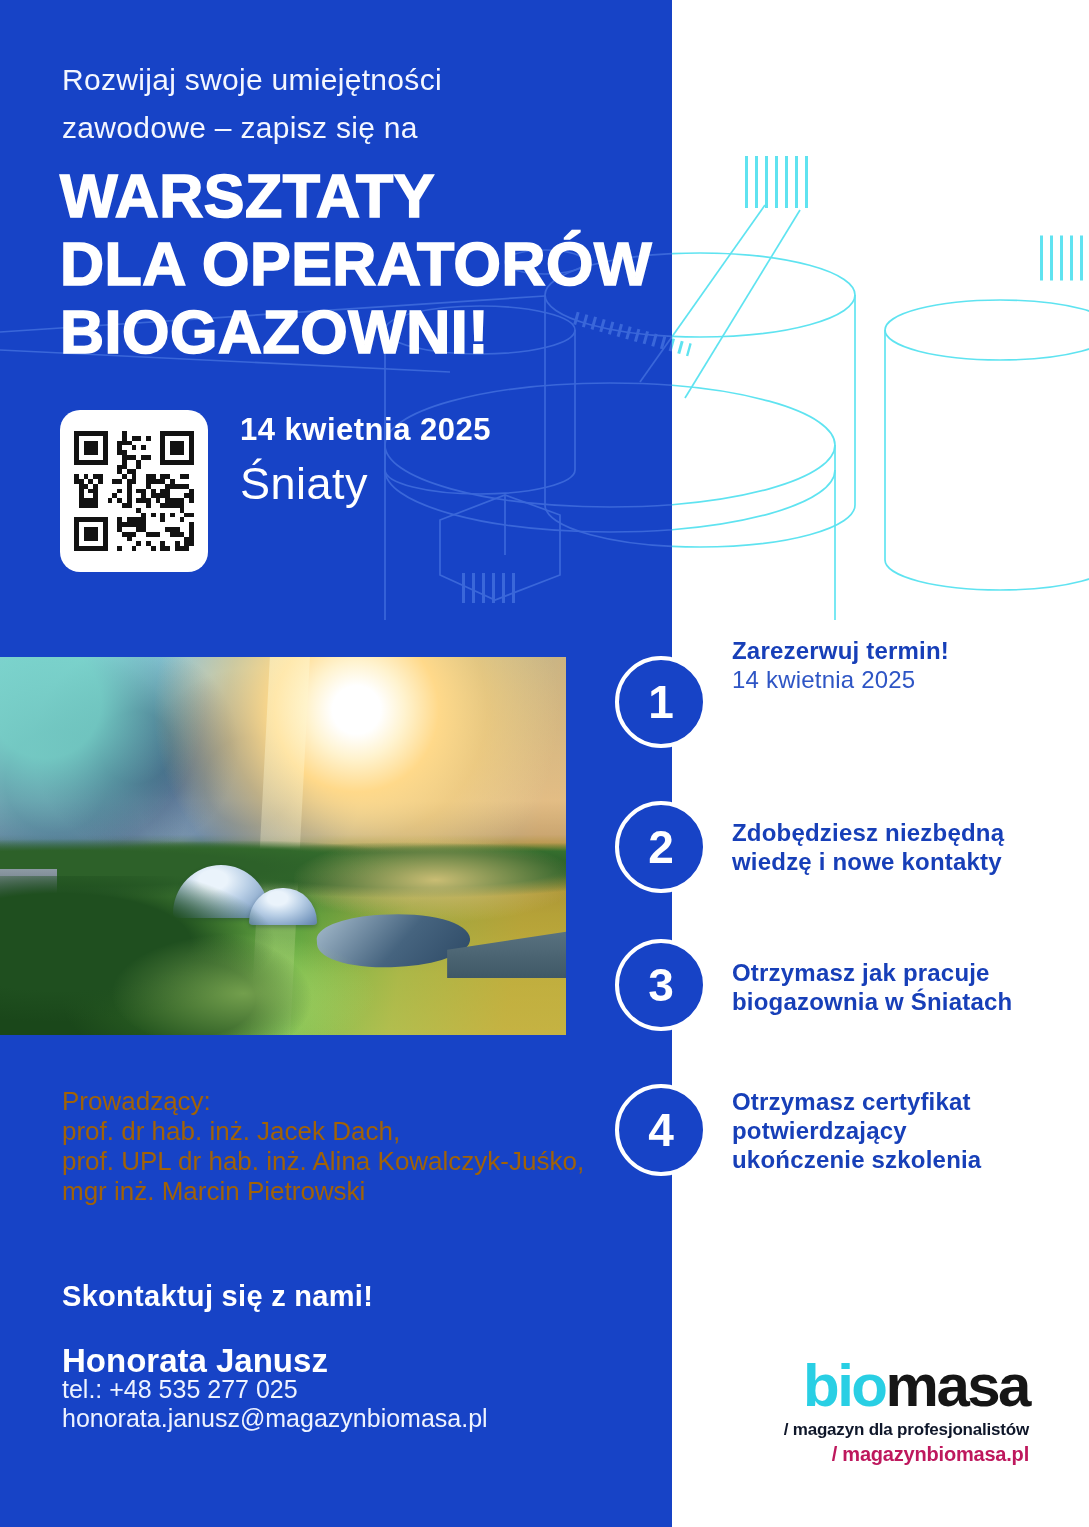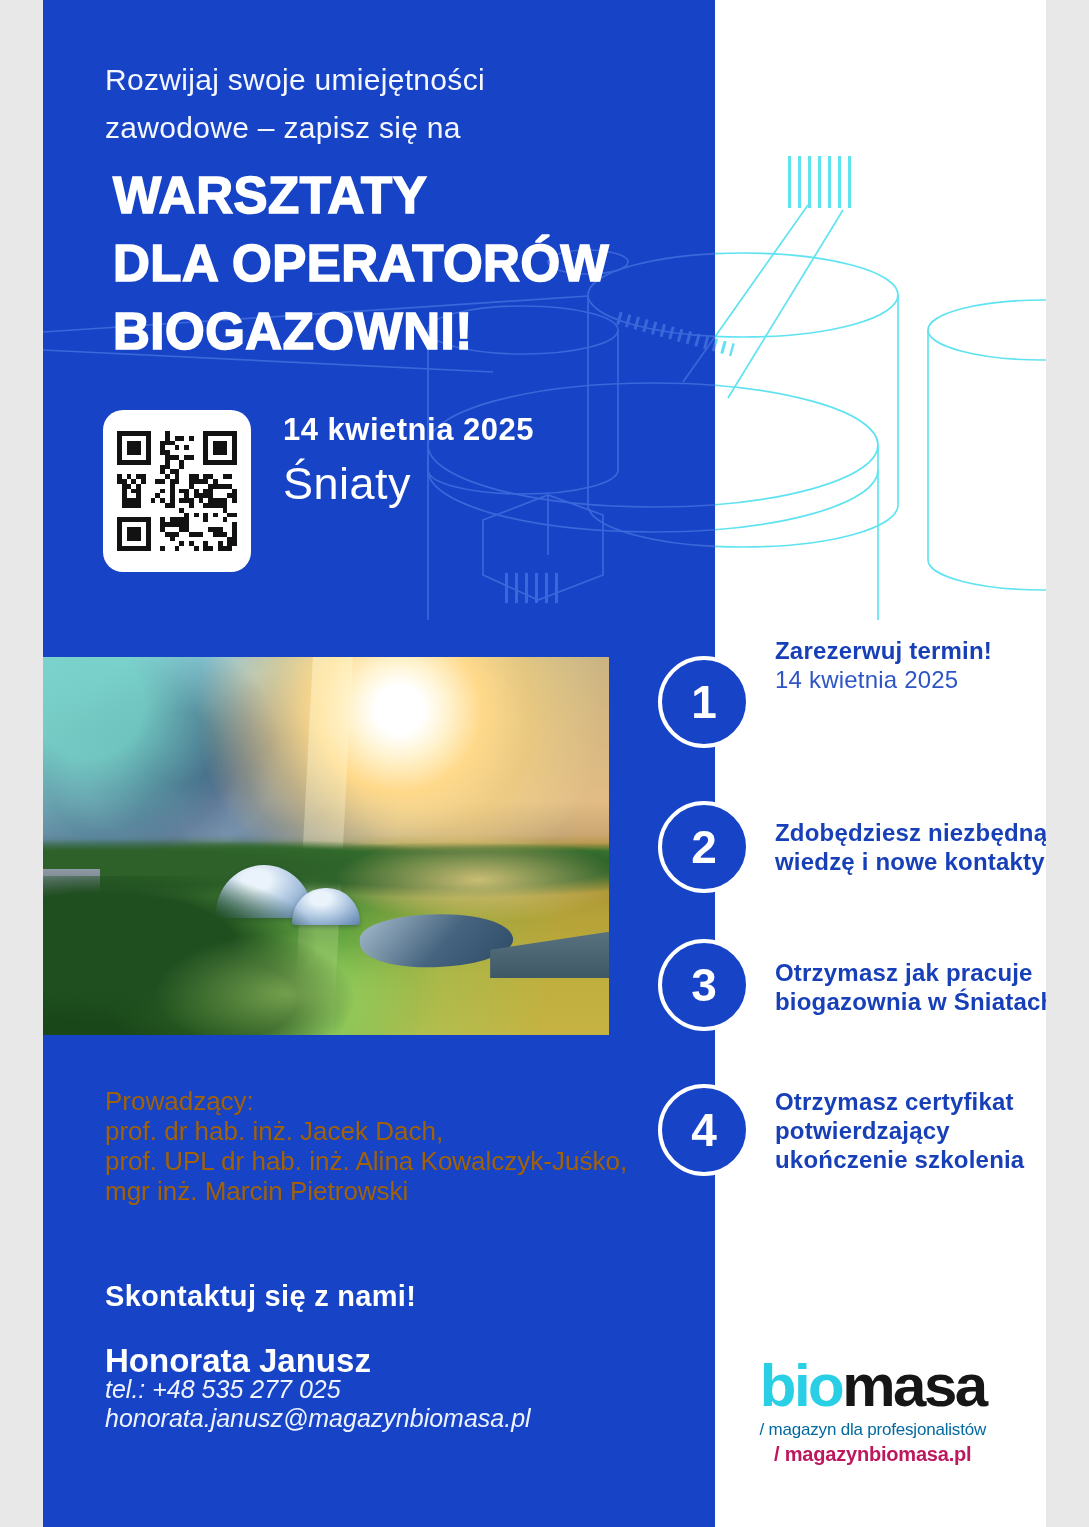--- a/index.html
+++ b/index.html
@@ -1,40 +1,39 @@
 <!DOCTYPE html>
 <html lang="pl"><head>
 <meta charset="utf-8">
 <style>
   html,body{margin:0;padding:0;background:#e8e8e8;}
   .poster{
     position:relative;
-    width:1003px;height:1527px;
+    width:1089px;height:1527px;
     background:#ffffff;
     overflow:hidden;
     font-family:"Liberation Sans","DejaVu Sans",sans-serif;
     margin:0 auto;
   }
   .blue-panel{
     position:absolute;left:0;top:0;width:672px;height:1527px;
     background:#1743C6;
   }
   svg.lineart{position:absolute;left:0;top:0;pointer-events:none;}
 
   
   .intro{
     position:absolute;left:62px;top:56px;
     color:#f4f7ff;font-size:30px;line-height:48px;font-weight:400;
     letter-spacing:.3px;
   }
   .title{
     position:absolute;left:60px;top:162px;
-    color:#ffffff;font-size:51px;line-height:68px;font-weight:700;
+    color:#ffffff;font-size:61px;line-height:68px;font-weight:700;
     letter-spacing:.5px;
-    margin-left:10px;
     -webkit-text-stroke:1.6px #ffffff;
   }
   .qr-card{
     position:absolute;left:60px;top:410px;width:148px;height:162px;
     background:#ffffff;border-radius:20px;
   }
   .qr-card svg{position:absolute;left:14px;top:21px;}
   .event{
     position:absolute;left:240px;top:412px;color:#ffffff;
   }
@@ -118,29 +117,29 @@
   .step-text .sub{color:#2E55C5;font-weight:400;}
 
   
   .speakers{
     position:absolute;left:62px;top:1086px;width:600px;
     color:#a16207;font-size:26px;line-height:30px;font-weight:400;
   }
   .contact{position:absolute;left:62px;top:1280px;width:560px;color:#ffffff;}
   .contact-heading{font-size:29px;font-weight:700;letter-spacing:.3px;}
   .contact-name{font-size:33px;font-weight:700;margin-top:33px;line-height:29px;}
-  .contact-line{font-size:25px;font-weight:400;line-height:29px;color:#eef3ff;font-style:italic;}
+  .contact-line{font-size:25px;font-weight:400;line-height:29px;color:#eef3ff;}
   .contact-site{font-size:28px;font-weight:700;margin-top:32px;letter-spacing:.3px;}
 
   
-  .brand{position:absolute;right:60px;top:1356px;text-align:center;}
+  .brand{position:absolute;right:60px;top:1356px;text-align:right;}
   .brand-name{font-size:60px;font-weight:700;letter-spacing:-2.5px;line-height:60px;}
   .brand-name .bio{color:#29CFE4;}
   .brand-name .masa{color:#161616;}
-  .brand-tagline{font-size:17px;font-weight:400;color:#0369a1;margin-top:4px;letter-spacing:-.2px;}
+  .brand-tagline{font-size:17px;font-weight:700;color:#0f172a;margin-top:4px;letter-spacing:-.2px;}
   .brand-site{font-size:20px;font-weight:700;color:#be185d;margin-top:3px;letter-spacing:-.2px;}
 </style>
 </head>
 <body>
 
 <div class="poster">
 
   <div class="blue-panel"></div>
 
   <svg class="lineart" width="1089" height="620" viewBox="0 0 1089 620">

